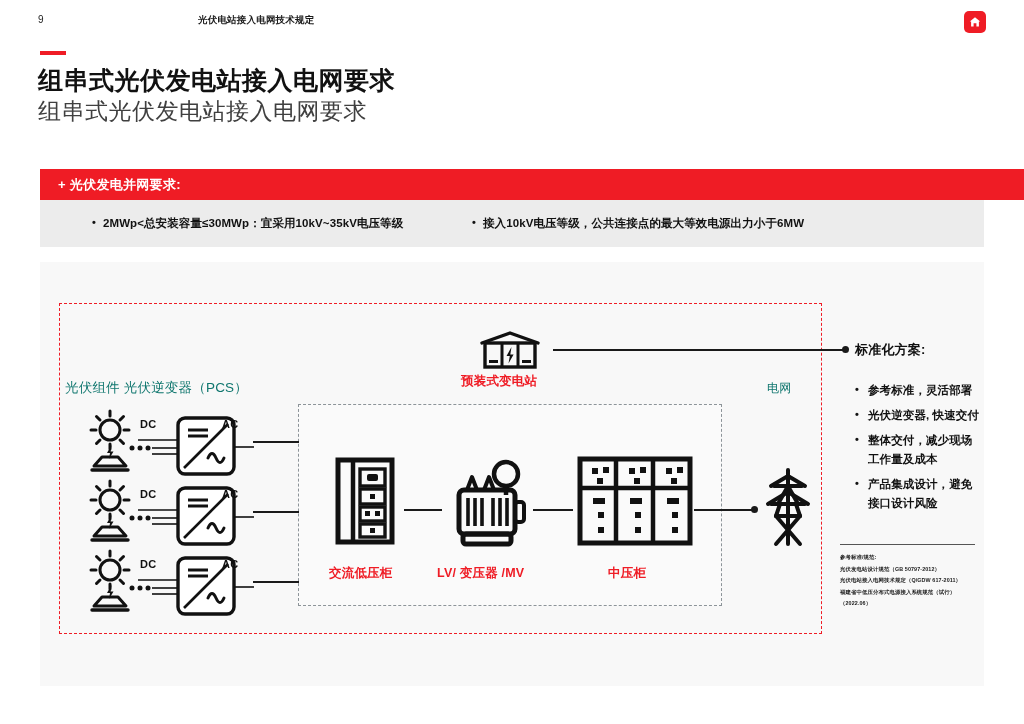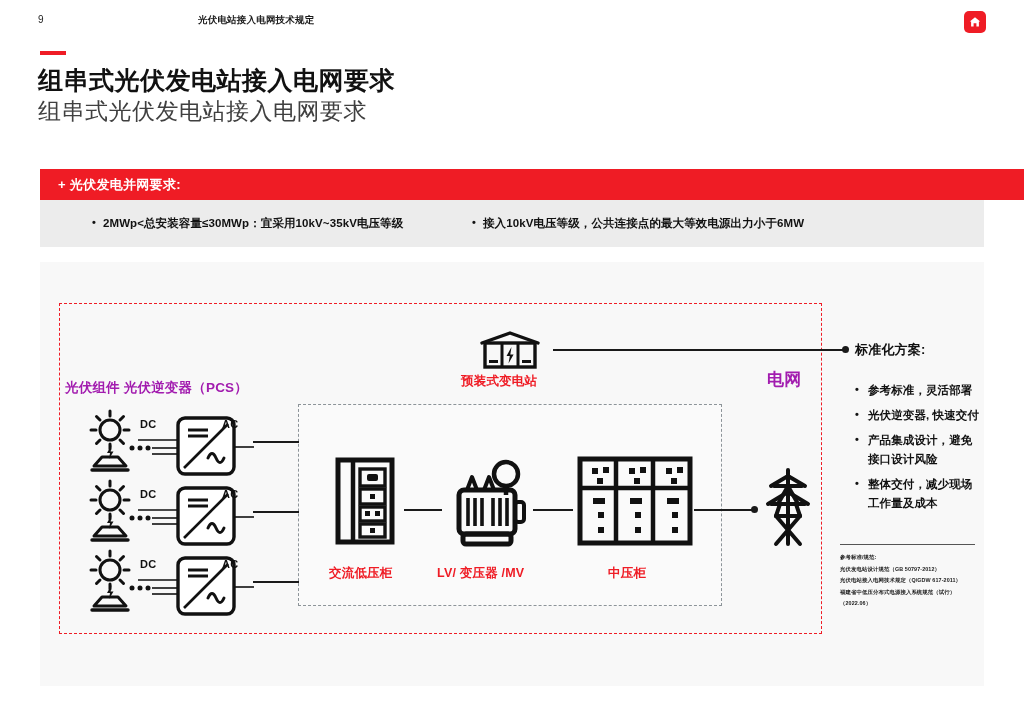--- a/index.html
+++ b/index.html
@@ -88,24 +88,24 @@
   
   .gray-box {
     position:absolute; left:298px; top:404px;
     width:424px; height:202px;
     border:1.5px dashed #8d9499;
     background:#fafafa;
   }
 
   
   .lbl {
-    position:absolute; font-weight:700; color:#a21caf; letter-spacing:.2px;
+    position:absolute; font-weight:400; color:#0f766e; letter-spacing:.2px;
   }
   .lbl-pv-row { left:65px; top:379px; font-size:13.5px; }
-  .lbl-grid { left:767px; top:368px; font-size:17px;text-align:center; }
+  .lbl-grid { left:767px; top:380px; font-size:12px;text-align:center; }
   .red-lbl {
     position:absolute; color:#ef1c25; font-weight:700; font-size:12.5px;
     letter-spacing:.2px; white-space:nowrap;
   }
   .red-lbl.substation { left:461px; top:373px; }
   .red-lbl.lv-cab     { left:329px; top:565px; }
   .red-lbl.trafo      { left:437px; top:565px; }
   .red-lbl.mv-cab     { left:608px; top:565px; }
 
   
@@ -423,22 +423,22 @@
         <path d="M38 50 L34 38"></path>
         <path d="M16 38 L26 20 L36 38"></path>
       </g>
     </svg>
   </div>
 
   <div class="info-title">标准化方案:</div>
   <ul class="info-list">
     <li>参考标准，灵活部署</li>
     <li>光伏逆变器, 快速交付</li>
+    <li>整体交付，减少现场工作量及成本</li>
     <li>产品集成设计，避免接口设计风险</li>
-    <li>整体交付，减少现场工作量及成本</li>
   </ul>
 
   <div class="ref-rule"></div>
   <div class="refs">
     <div>参考标准/规范:</div>
     <div>光伏发电站设计规范（GB 50797-2012）</div>
     <div>光伏电站接入电网技术规定（Q/GDW 617-2011）</div>
     <div>福建省中低压分布式电源接入系统规范（试行）</div>
     <div>（2022.06）</div>
   </div>

